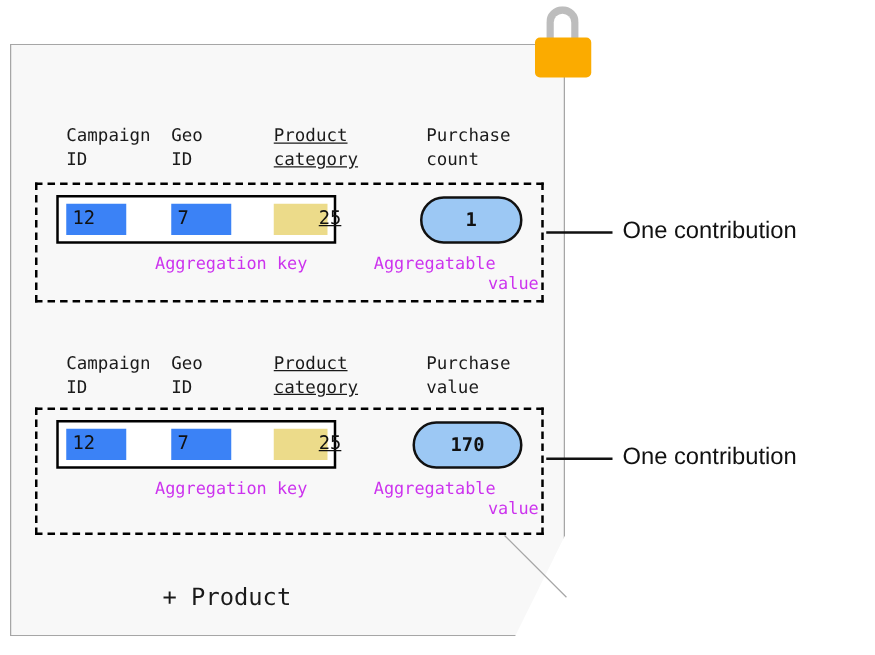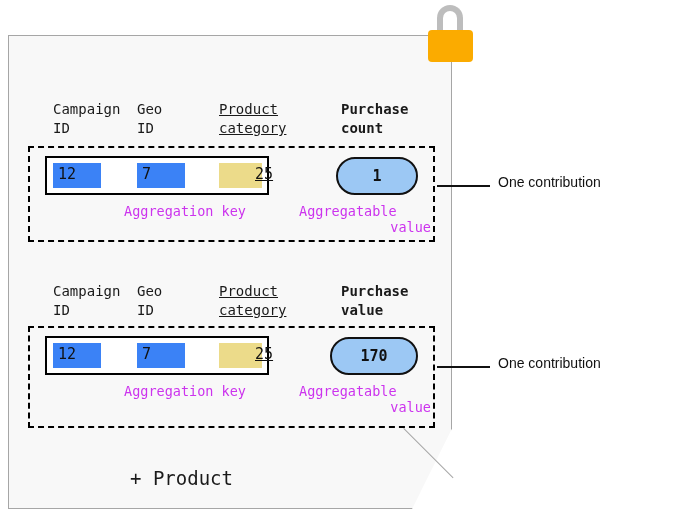--- a/index.html
+++ b/index.html
@@ -76,21 +76,21 @@
   }
 
   .col-head {
     position: absolute;
     font-family: "DejaVu Sans Mono", monospace;
     font-size: 14px;
     line-height: 17px;
     color: #1a1a1a;
     white-space: pre;
   }
-  .col-head.bold { font-weight: bold; }
+  .col-head.bold { font-weight: normal; }
   .col-head.underline { text-decoration: underline; }
 
   
   .contribution {
     position: absolute;
     border: 2px dashed #000000;
     box-sizing: border-box;
     background: transparent;
   }
 
@@ -144,21 +144,21 @@
 
   
   .leader {
     position: absolute;
     height: 1.6px;
     background: #111111;
   }
   .callout {
     position: absolute;
     font-family: "Liberation Sans", sans-serif;
-    font-size: 14px;
+    font-size: 19px;
     color: #111111;
     white-space: nowrap;
   }
 
   
   .metadata {
     position: absolute;
     font-family: "DejaVu Sans Mono", monospace;
     font-size: 19px;
     color: #1a1a1a;

